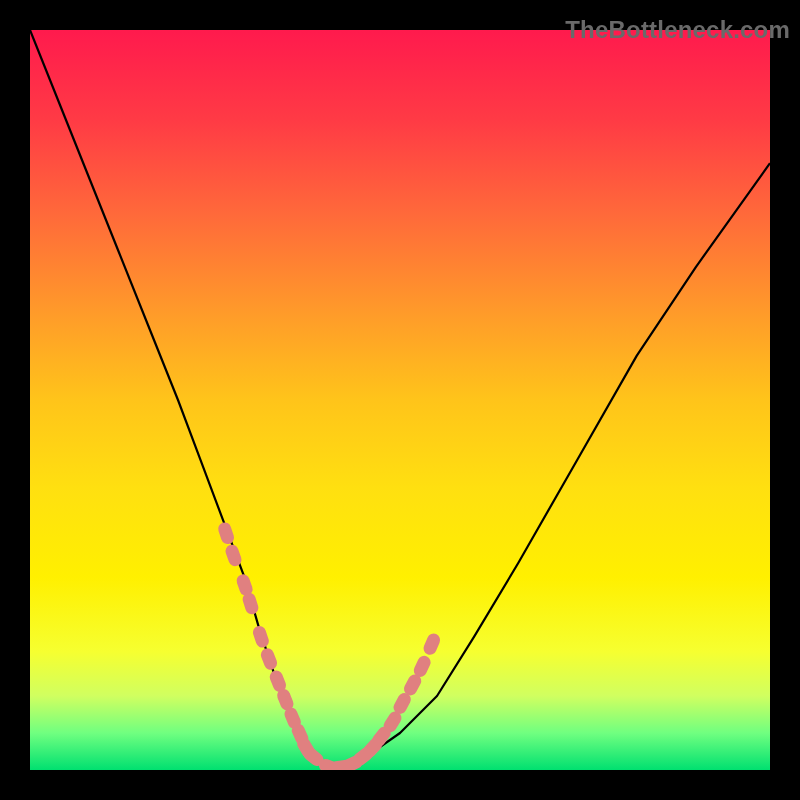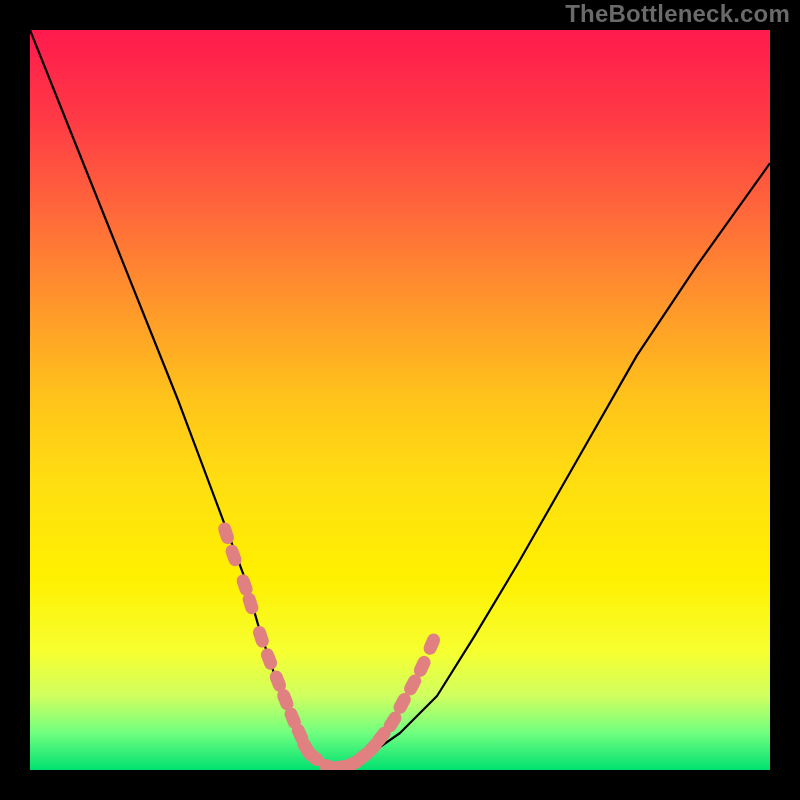--- a/index.html
+++ b/index.html
@@ -41,21 +41,21 @@
     stroke: #000;
     stroke-width: 2.2;
     stroke-linejoin: round;
   }
   .marker {
     fill: #e08080;
     stroke: none;
   }
   .watermark {
     position: absolute;
-    top: 0;
+    top: 16px;
     right: 10px;
     font-family: Arial, Helvetica, sans-serif;
     font-size: 24px;
     font-weight: 600;
     color: #6a6a6a;
     letter-spacing: 0.2px;
     user-select: none;
   }
 </style>
 </head>

